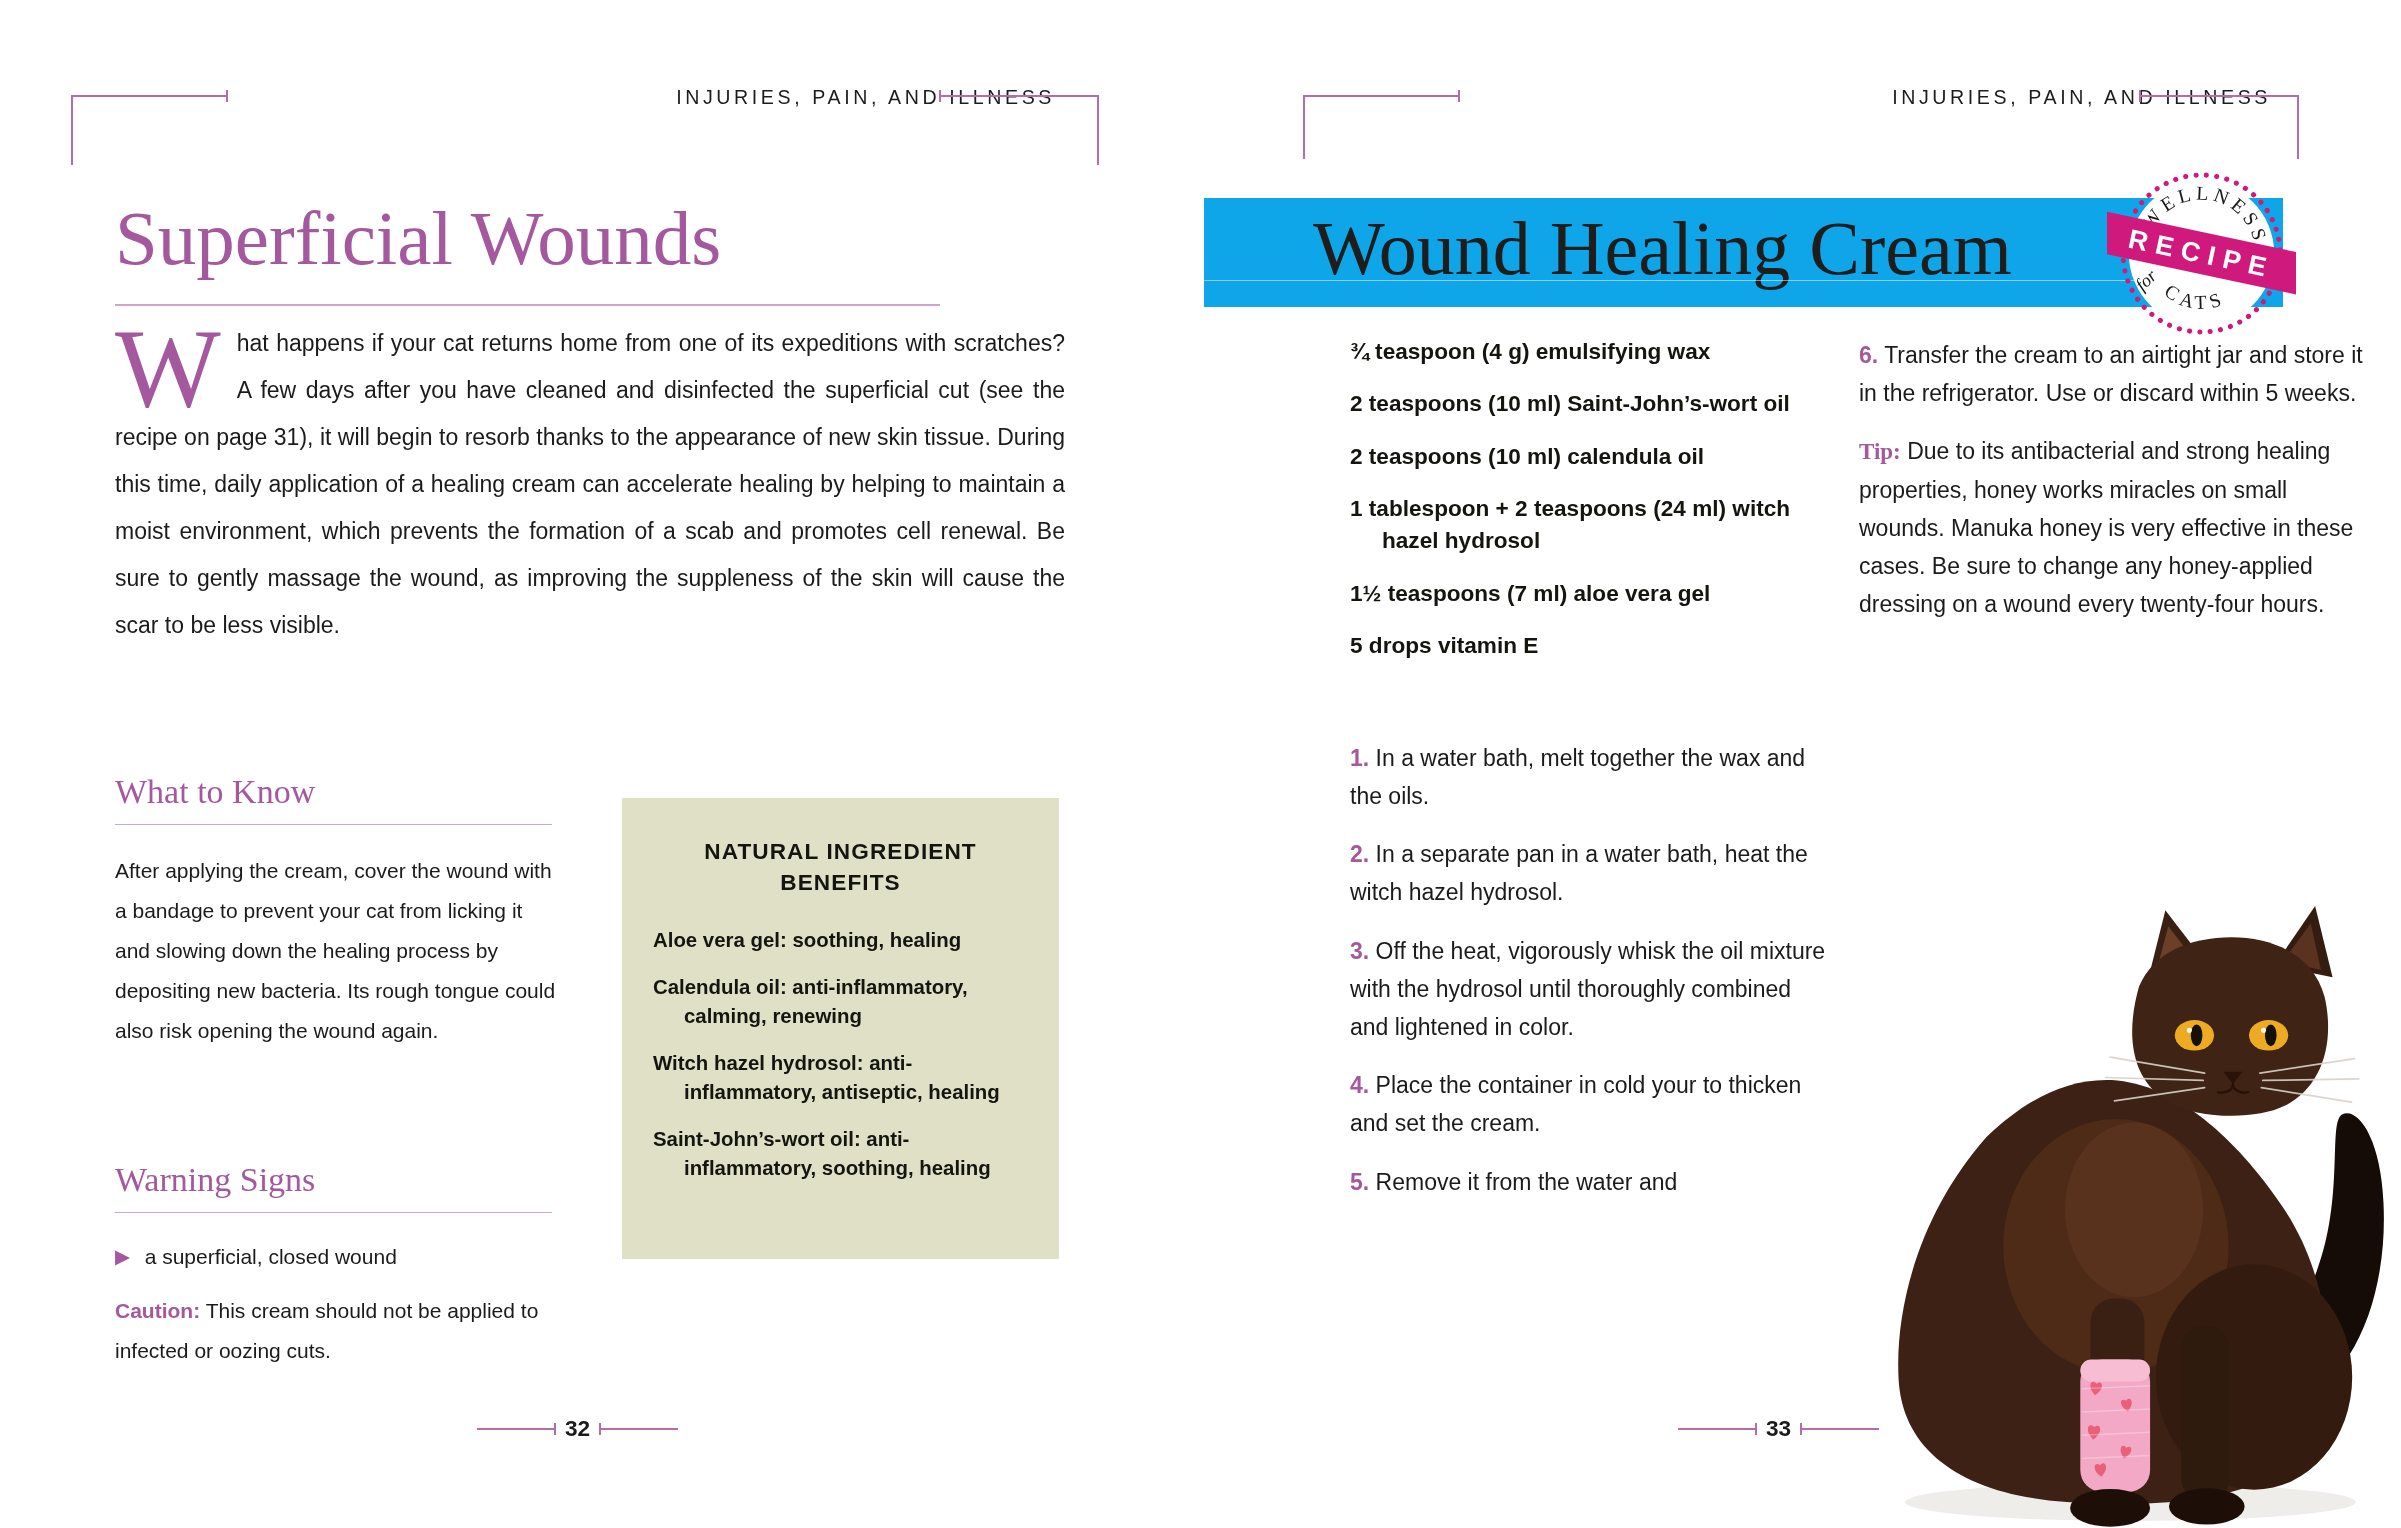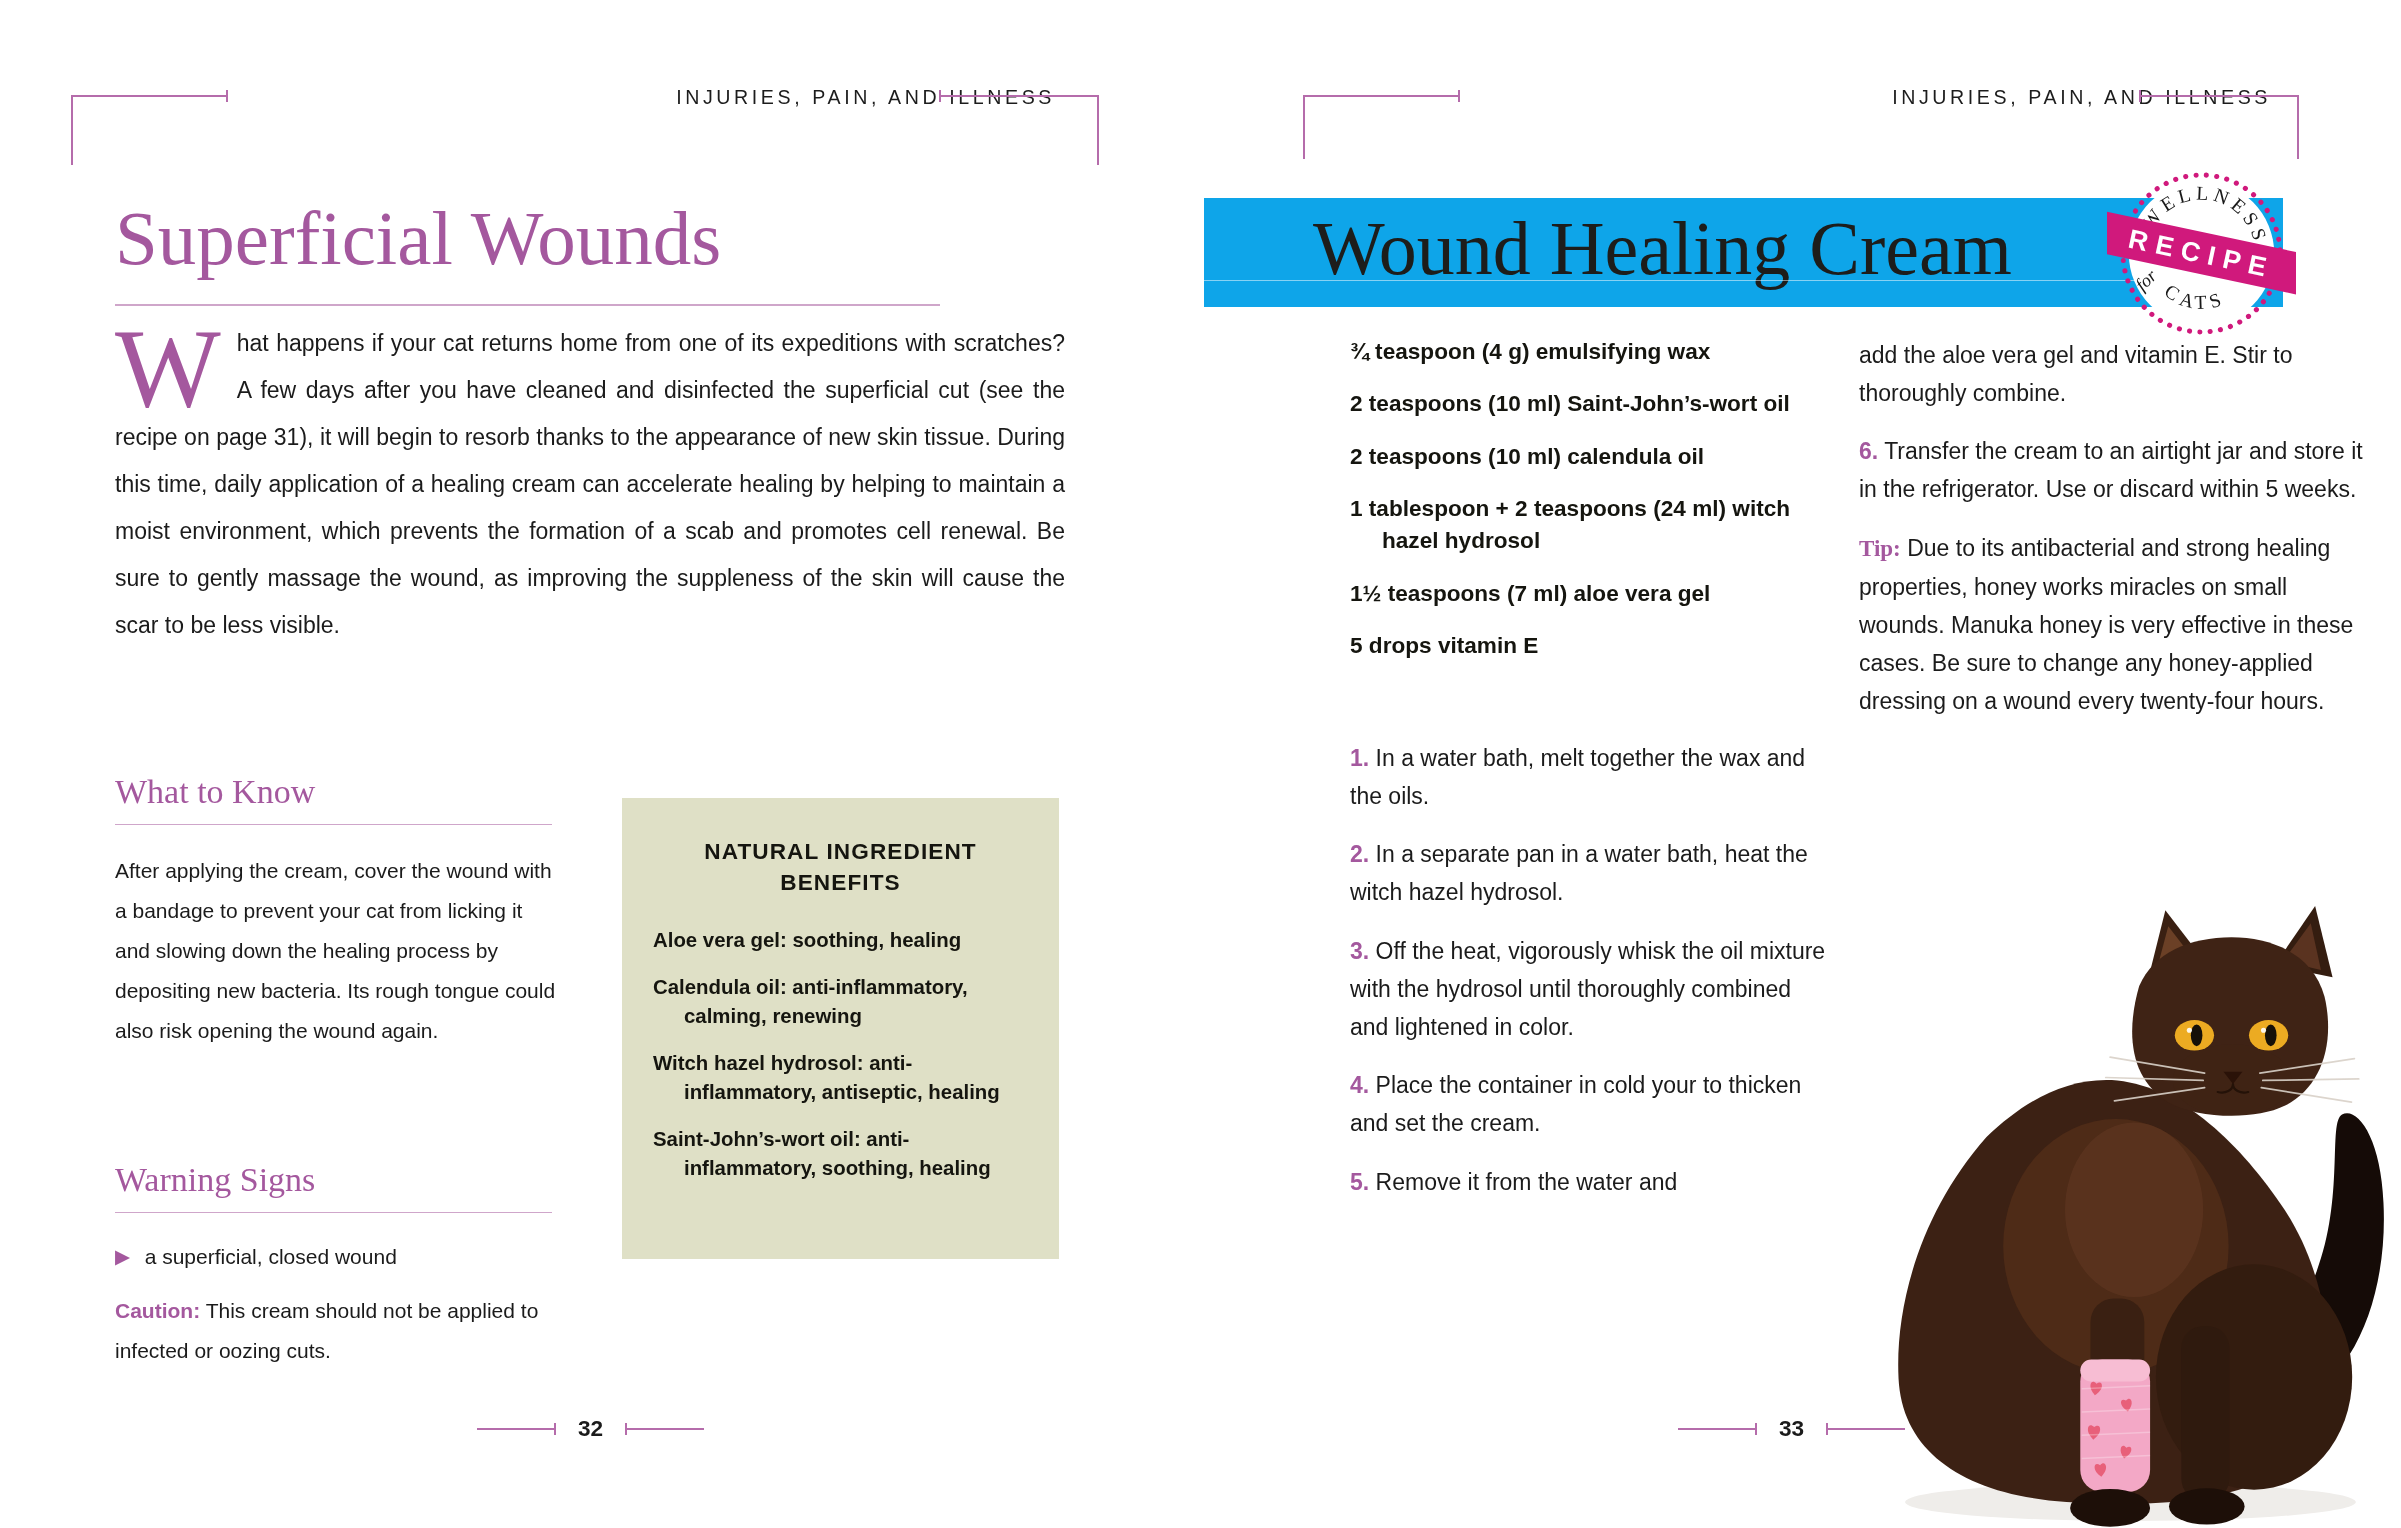--- a/index.html
+++ b/index.html
@@ -12,21 +12,21 @@
   .runhead{
     position:absolute;top:86px;font-size:19.6px;letter-spacing:3.6px;
     color:#1c1c1c;text-align:right;
   }
   #runhead-left{left:116px;width:939px;}
   #runhead-right{left:1332px;width:939px;}
   .brk{position:absolute;background:#b56cab;}
   .brk-h{height:2.2px;}
   .brk-v{width:2.2px;}
   
-  .pnum{position:absolute;top:1416px;display:flex;align-items:center;gap:22px;}
+  .pnum{position:absolute;top:1416px;display:flex;align-items:center;gap:9px;}
   #pnum-left{left:477px;}
   #pnum-right{left:1678px;}
   .pn-line{width:79px;height:2.2px;background:#b56cab;position:relative;}
   .pn-line.cap-r::after{content:"";position:absolute;right:0;top:-5.1px;width:2.2px;height:12.4px;background:#b56cab;}
   .pn-line.cap-l::before{content:"";position:absolute;left:0;top:-5.1px;width:2.2px;height:12.4px;background:#b56cab;}
   .pn-num{font-size:22.6px;font-weight:700;color:#1b1b1b;}
   
   .lp-title{
     position:absolute;left:115px;top:196px;
     font-family:"Liberation Serif", serif;font-size:77px;line-height:1.1;
@@ -202,21 +202,20 @@
       <span class="num">4.</span>
       <span>Place the container in cold your to thicken and set the cream.</span>
     </div>
     <div class="step">
       <span class="num">5.</span>
       <span>Remove it from the water and</span>
     </div>
   </div>
 
   <div class="rcol">
-    <div class="blockgap">add the aloe vera gel and vitamin E. Stir to thoroughly combine.</div>
     <div class="blockgap">
       <span class="num">6.</span>
       <span>Transfer the cream to an airtight jar and store it in the refrigerator. Use or discard within 5 weeks.</span>
     </div>
     <div>
       <span class="tiplabel">Tip:</span>
       <span>Due to its antibacterial and strong healing properties, honey works miracles on small wounds. Manuka honey is very effective in these cases. Be sure to change any honey-applied dressing on a wound every twenty-four hours.</span>
     </div>
   </div>
 

